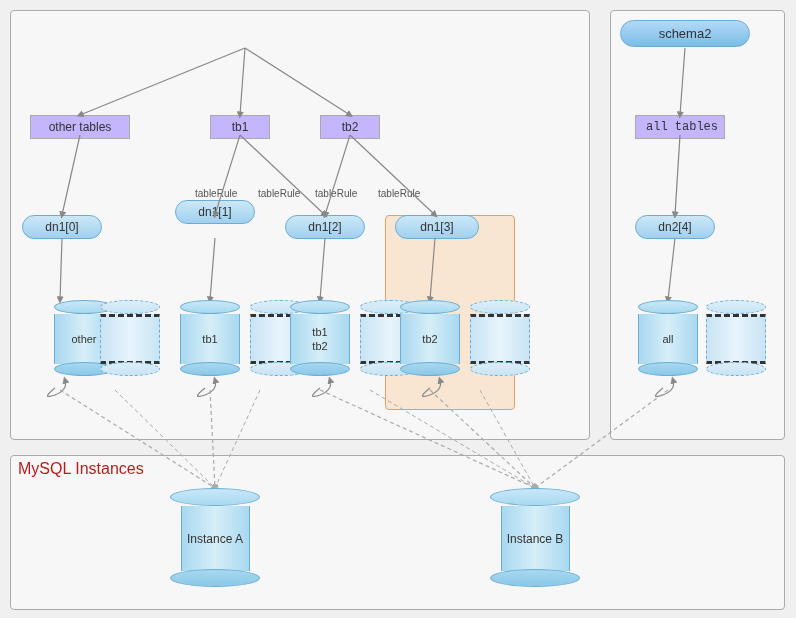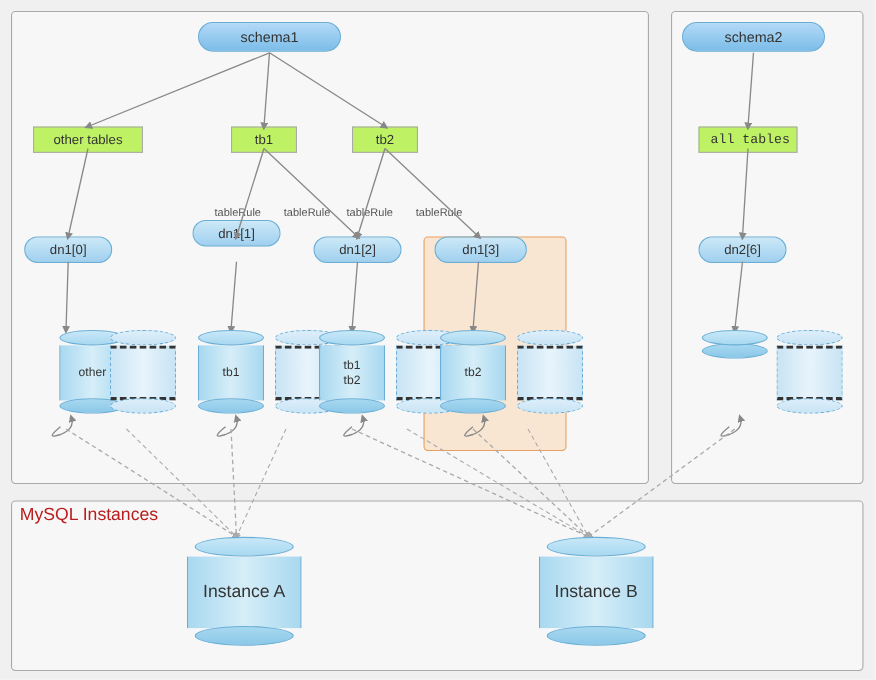--- a/index.html
+++ b/index.html
@@ -72,21 +72,21 @@
       border-radius: 20px;
       padding: 5px 18px;
       text-align: center;
       font-size: 13px;
       color: #333;
       white-space: nowrap;
     }
 
     .node-table {
       position: absolute;
-      background: #bef264;
+      background: #c4b5fd;
       border: 1.5px solid #aaa;
       padding: 4px 10px;
       text-align: center;
       font-size: 12px;
       color: #333;
       white-space: nowrap;
     }
 
     .node-dn {
       position: absolute;
@@ -147,23 +147,23 @@
       border-style: dashed;
       background: linear-gradient(180deg, #ddeefa 0%, #c8e4f4 100%);
     }
     .cylinder-dashed .cylinder-body {
       border-style: dashed;
       background: linear-gradient(90deg, #c8e4f4 0%, #e8f4fc 50%, #c8e4f4 100%);
     }
 
     
     .cylinder-large .cylinder-body {
-      width: 104px;
+      width: 69px;
       height: 65px;
-      font-size: 16px;
+      font-size: 12px;
       align-items: center;
     }
     .cylinder-large .cylinder-top {
       width: 90px;
       height: 18px;
     }
     .cylinder-large .cylinder-bottom {
       width: 90px;
       height: 18px;
     }
@@ -224,39 +224,38 @@
   <div class="schema1-region"></div>
 
   <div class="schema2-region"></div>
 
   <div class="highlight-region"></div>
 
   <div class="highlight-label-dn edge-label">dataNode</div>
 
   <div class="highlight-label-ds edge-label">dataSource</div>
 
-  <div class="node-schema" style="top:20px; left:180px; width:130px;">schema1</div>
 
   <div class="node-schema" style="top:20px; left:620px; width:130px;">schema2</div>
 
   <div class="node-table" style="top:115px; left:30px; width:100px;">other tables</div>
   <div class="node-table" style="top:115px; left:210px; width:60px;">tb1</div>
   <div class="node-table" style="top:115px; left:320px; width:60px;">tb2</div>
   <div class="node-table" style="top:115px; left:635px; width:90px;font-family:Liberation Mono, monospace;">all tables</div>
 
   <div class="edge-label" style="top:188px; left:195px;">tableRule</div>
   <div class="edge-label" style="top:188px; left:258px;">tableRule</div>
   <div class="edge-label" style="top:188px; left:315px;">tableRule</div>
   <div class="edge-label" style="top:188px; left:378px;">tableRule</div>
 
   <div class="node-dn" style="top:215px; left:22px; width:80px;">dn1[0]</div>
   <div class="node-dn" style="top:200px; left:175px; width:80px;">dn1[1]</div>
   <div class="node-dn" style="top:215px; left:285px; width:80px;">dn1[2]</div>
   <div class="node-dn" style="top:215px; left:395px; width:84px;">dn1[3]</div>
-  <div class="node-dn" style="top:215px; left:635px; width:80px;">dn2[6]</div>
+  <div class="node-dn" style="top:215px; left:635px; width:80px;">dn2[4]</div>
 
   <div class="node-cylinder" style="top:300px; left:30px;padding-left:24px;">
     <div class="cylinder-top"></div>
     <div class="cylinder-body">
         <span>other</span>
       </div>
     <div class="cylinder-bottom"></div>
   </div>
 
   <div class="node-cylinder cylinder-dashed" style="top:300px; left:100px;">
@@ -301,20 +300,23 @@
   </div>
 
   <div class="node-cylinder cylinder-dashed" style="top:300px; left:470px;">
     <div class="cylinder-top"></div>
     <div class="cylinder-body"></div>
     <div class="cylinder-bottom"></div>
   </div>
 
   <div class="node-cylinder" style="top:300px; left:638px;">
     <div class="cylinder-top"></div>
+    <div class="cylinder-body">
+        <span>all</span>
+      </div>
     <div class="cylinder-bottom"></div>
   </div>
 
   <div class="node-cylinder cylinder-dashed" style="top:300px; left:706px;">
     <div class="cylinder-top"></div>
     <div class="cylinder-body"></div>
     <div class="cylinder-bottom"></div>
   </div>
 
   <div class="mysql-region"></div>

